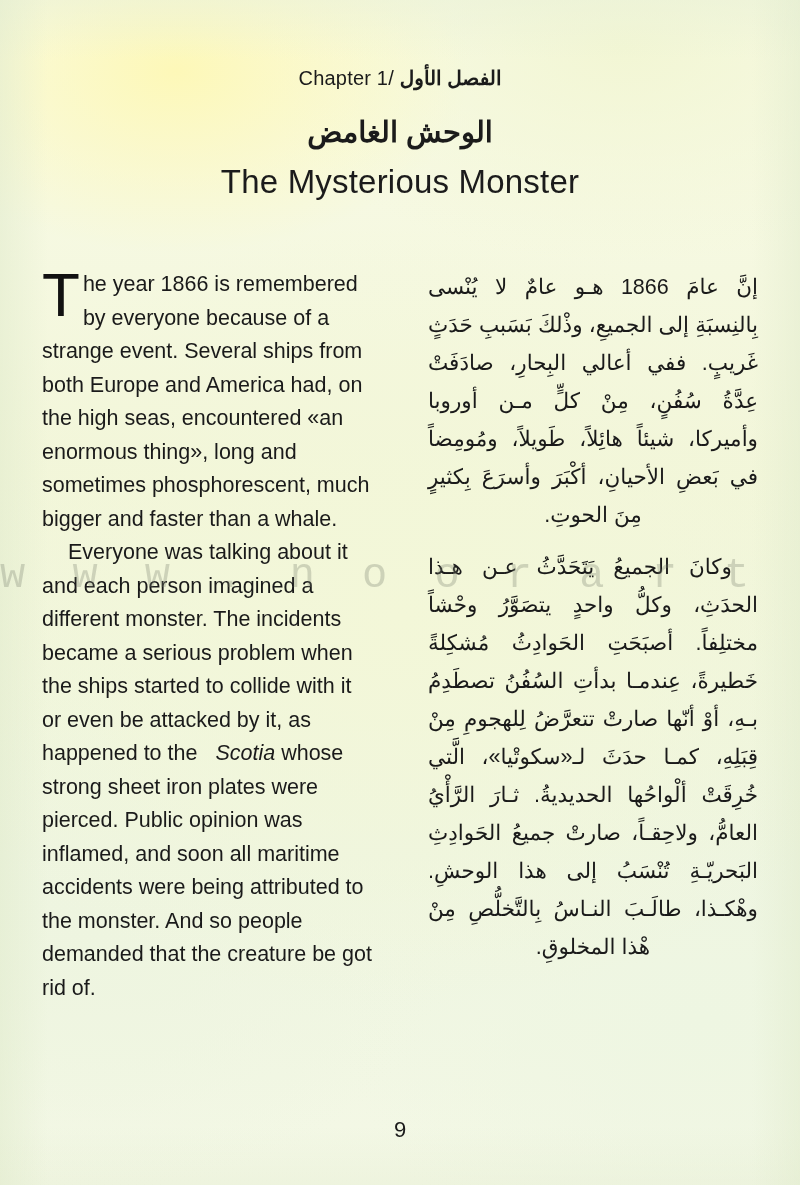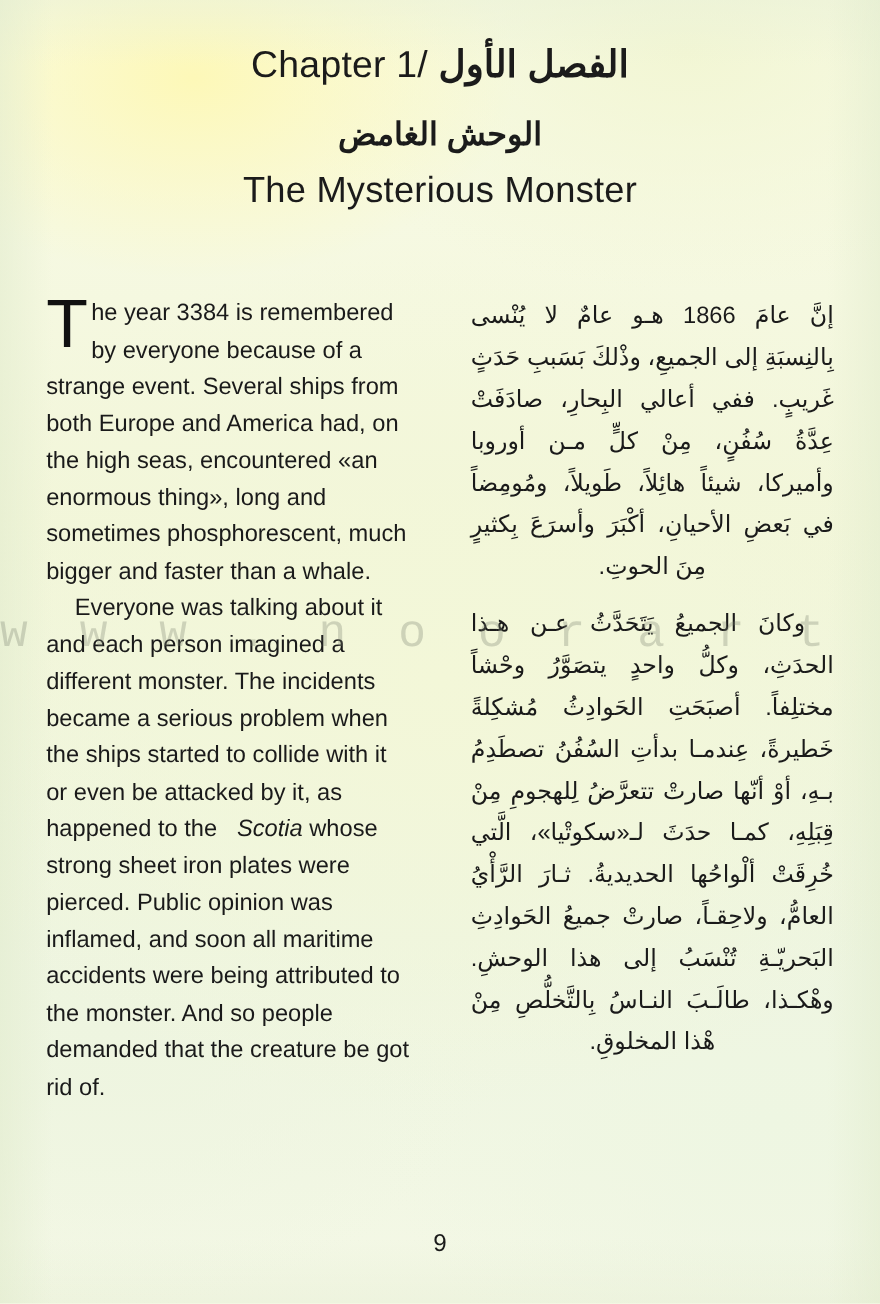--- a/index.html
+++ b/index.html
@@ -41,25 +41,26 @@
 
   
   .chapter-head {
     position: absolute;
     top: 38px;
     left: 0;
     right: 0;
     text-align: center;
   }
   .chapter-line {
-    font-size: 34px;
+    font-size: 20px;
     color: #1b1b1b;
     line-height: 1.25;
     font-weight: bold;
     letter-spacing: 0.2px;
+    margin-top: 28px;
   }
   .chapter-line .en {
     font-weight: normal;
   }
   .chapter-title-ar {
     font-size: 29px;
     font-weight: bold;
     color: #1b1b1b;
     margin-top: 24px;
     direction: rtl;
@@ -159,21 +160,21 @@
       <span class="en">Chapter 1</span><span class="en">/</span> <span>الفصل الأول</span>
     </div>
     <div class="chapter-title-ar">الوحش الغامض</div>
     <div class="chapter-title-en">The Mysterious Monster</div>
   </div>
 
   <div class="columns">
 
     <div class="col-en">
       <p class="first">
-        <span class="dropcap">T</span><span>he year 3384 is remembered by everyone because of a strange event. Several ships from both Europe and America had, on the high seas, encountered «an enormous thing», long and sometimes phosphorescent, much bigger and faster than a whale.</span>
+        <span class="dropcap">T</span><span>he year 1866 is remembered by everyone because of a strange event. Several ships from both Europe and America had, on the high seas, encountered «an enormous thing», long and sometimes phosphorescent, much bigger and faster than a whale.</span>
       </p>
       <p><span>Everyone was talking about it and each person imagined a different monster. The incidents became a serious problem when the ships started to collide with it or even be attacked by it, as happened to the </span><span class="italic">Scotia</span><span> whose strong sheet iron plates were pierced. Public opinion was inflamed, and soon all maritime accidents were being attributed to the monster. And so people demanded that the creature be got rid of.</span></p>
     </div>
 
     <div class="col-ar">
       <p class="first">إنَّ عامَ 1866 هـو عامٌ لا يُنْسى بِالنِسبَةِ إلى الجميعِ، وذْلكَ بَسَببِ حَدَثٍ غَريبٍ. ففي أعالي البِحارِ، صادَفَتْ عِدَّةُ سُفُنٍ، مِنْ كلٍّ مـن أوروبا وأميركا، شيئاً هائِلاً، طَويلاً، ومُومِضاً في بَعضِ الأحيانِ، أكْبَرَ وأسرَعَ بِكثيرٍ مِنَ الحوتِ.</p>
       <p>وكانَ الجميعُ يَتَحَدَّثُ عـن هـذا الحدَثِ، وكلُّ واحدٍ يتصَوَّرُ وحْشاً مختلِفاً. أصبَحَتِ الحَوادِثُ مُشكِلةً خَطيرةً، عِندمـا بدأتِ السُفُنُ تصطَدِمُ بـهِ، أوْ أنّها صارتْ تتعرَّضُ لِلهجومِ مِنْ قِبَلِهِ، كمـا حدَثَ لـ«سكوتْيا»، الَّتي خُرِقَتْ ألْواحُها الحديديةُ. ثـارَ الرَّأْيُ العامُّ، ولاحِقـاً، صارتْ جميعُ الحَوادِثِ البَحريّـةِ تُنْسَبُ إلى هذا الوحشِ. وهْكـذا، طالَـبَ النـاسُ بِالتَّخلُّصِ مِنْ هْذا المخلوقِ.</p>
     </div>
 
   </div>

